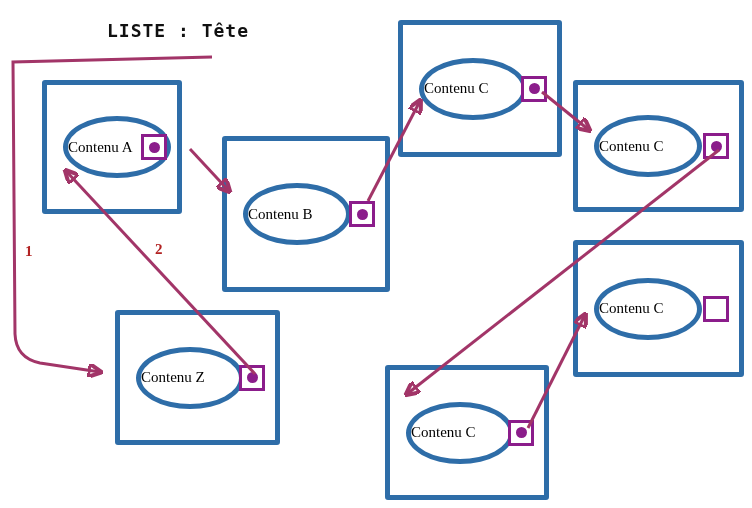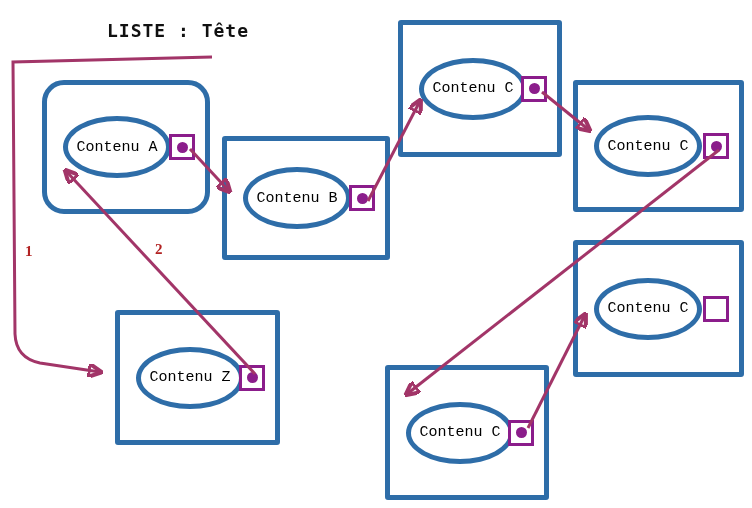--- a/index.html
+++ b/index.html
@@ -22,22 +22,22 @@
     color:var(--title-black); white-space:pre;
   }
   .node {
     position:absolute; background:#ffffff;
     border:5px solid var(--box-blue); border-radius:3px;
   }
   .ellipse {
     position:absolute; left:16px; top:50%; transform:translateY(-50%);
     width:108px; height:62px; background:#ffffff;
     border:5px solid var(--box-blue); border-radius:50%;
-    display:flex; align-items:center; justify-content:center;
-    font-size:15px; color:#000000; text-align:center;font-family:Liberation Mono, monospace;
+    display:flex; align-items:center; justify-content:flex-start;
+    font-size:15px; color:#000000; text-align:center;
   }
   .pointer-box {
     position:absolute; right:10px; top:50%; transform:translateY(-50%);
     width:26px; height:26px; background:#ffffff;
     border:3px solid var(--pointer-purple);
     display:flex; align-items:center; justify-content:center;
   }
   .pointer-dot {
     width:11px; height:11px; border-radius:50%;
     background:var(--pointer-purple);
@@ -50,30 +50,30 @@
     position:absolute; left:0; top:0; width:752px; height:508px;
     pointer-events:none;
   }
   svg.arrows path { stroke:var(--arrow-magenta); stroke-width:3; fill:none; }
 </style>
 </head>
 <body>
 
 <div class="title">LISTE : Tête</div>
 
-<div class="node" style="left:42px; top:80px; width:168px; height:134px;border-radius:22px;">
+<div class="node" style="left:42px; top:80px; width:140px; height:134px;">
   <div class="ellipse">
     <span>Contenu A</span>
   </div>
   <div class="pointer-box">
     <div class="pointer-dot"></div>
   </div>
 </div>
 
-<div class="node" style="left:222px; top:136px; width:168px; height:124px;padding-left:28px;">
+<div class="node" style="left:222px; top:136px; width:168px; height:156px;padding-left:28px;">
   <div class="ellipse">
     <span>Contenu B</span>
   </div>
   <div class="pointer-box">
     <div class="pointer-dot"></div>
   </div>
 </div>
 
 <div class="node" style="left:398px; top:20px; width:164px; height:137px;">
   <div class="ellipse">

